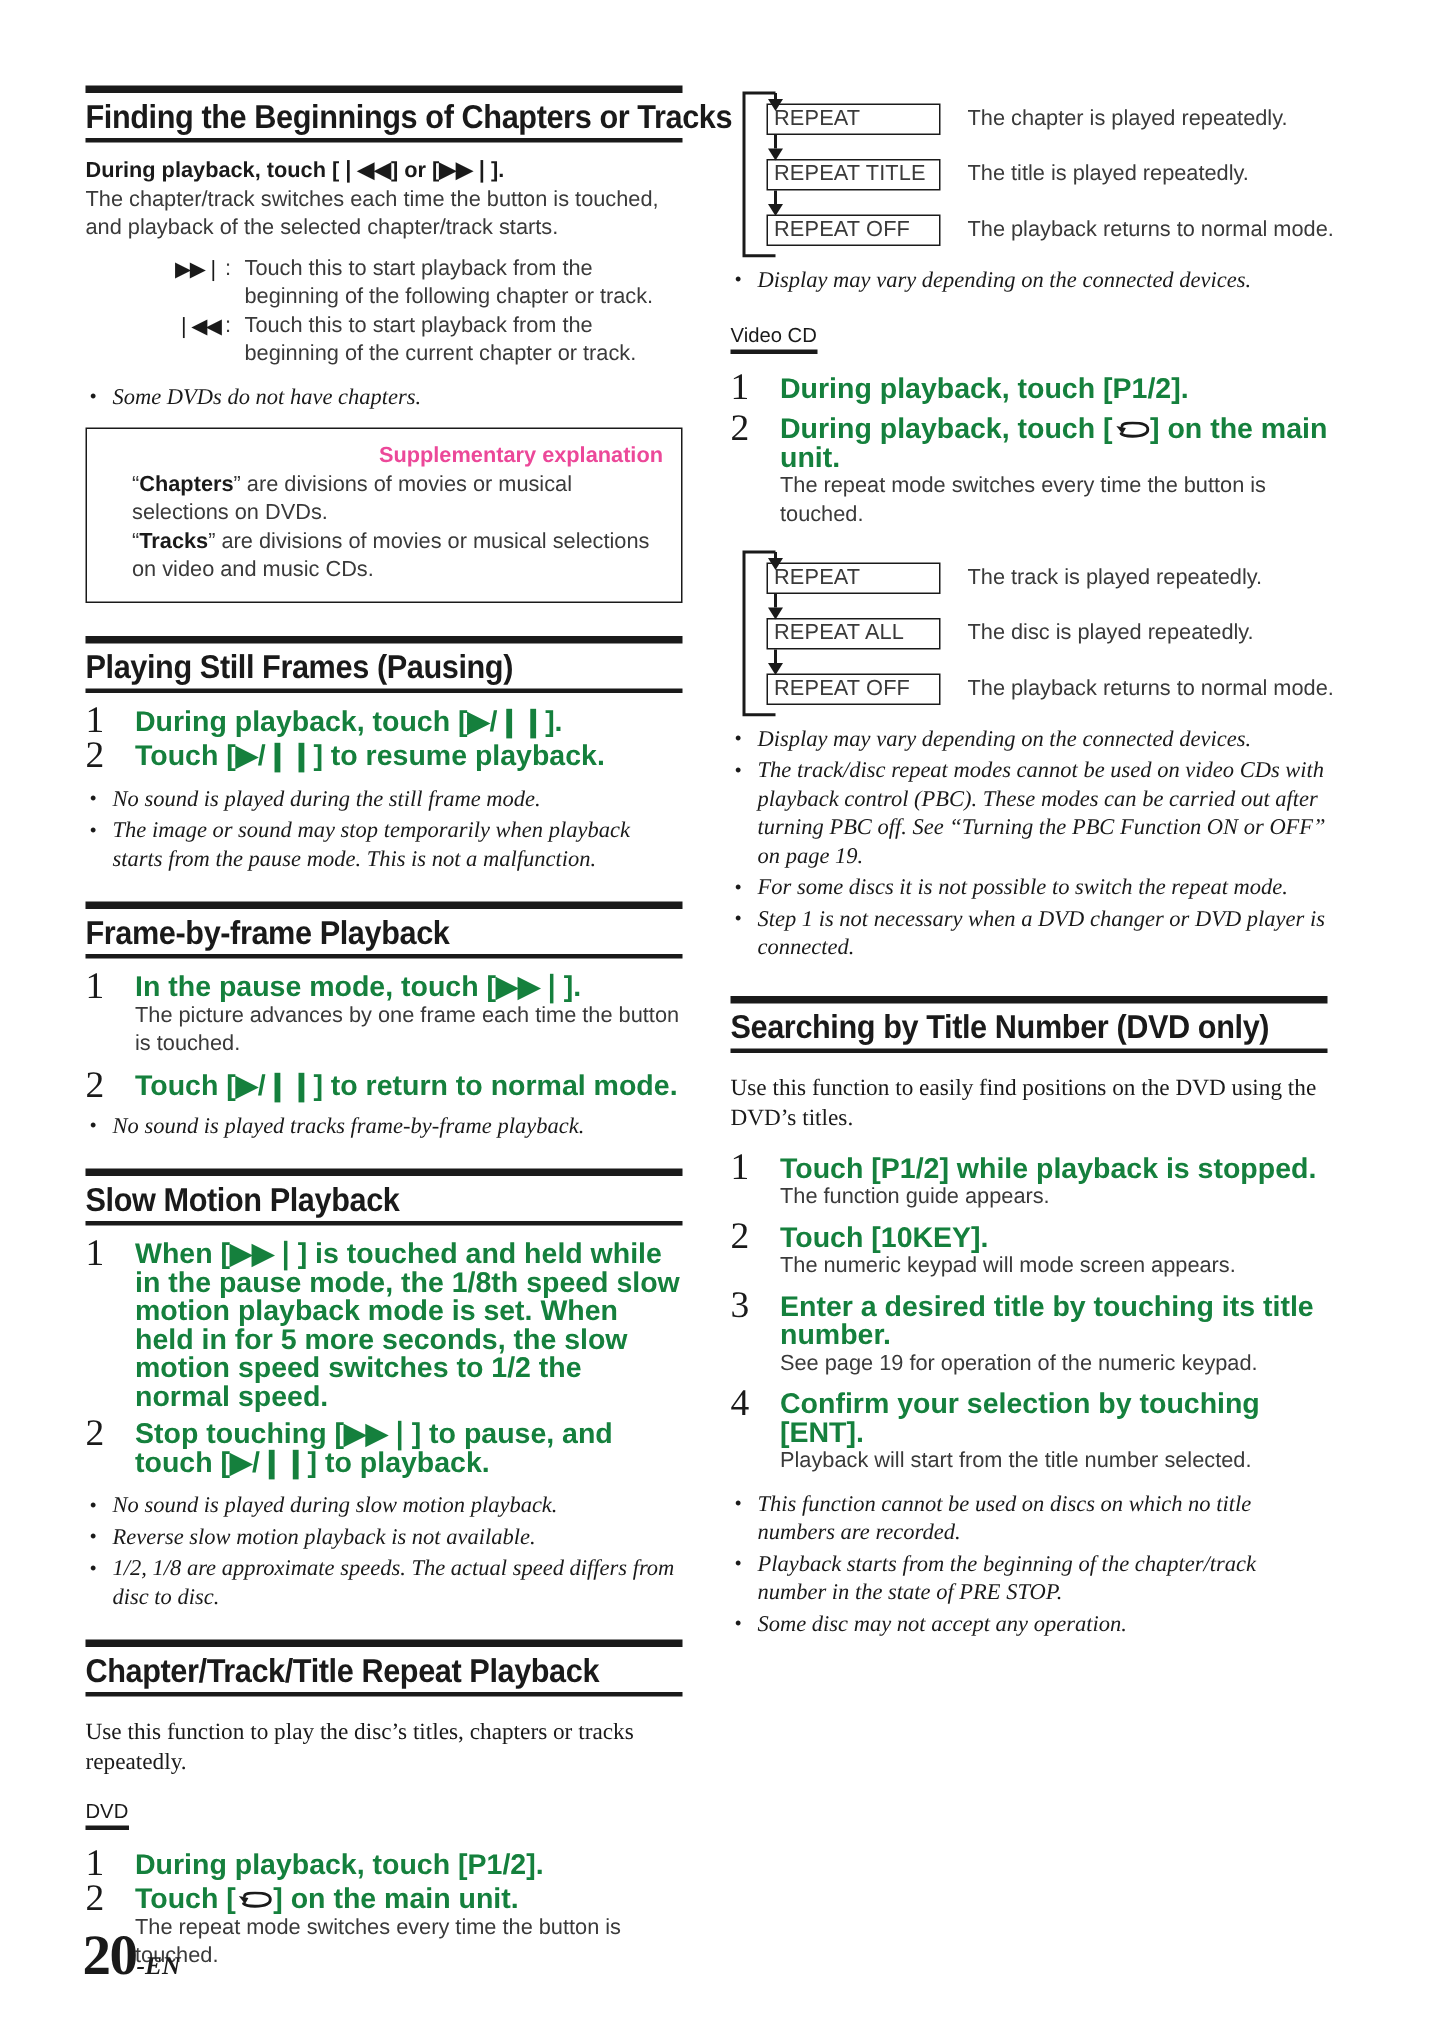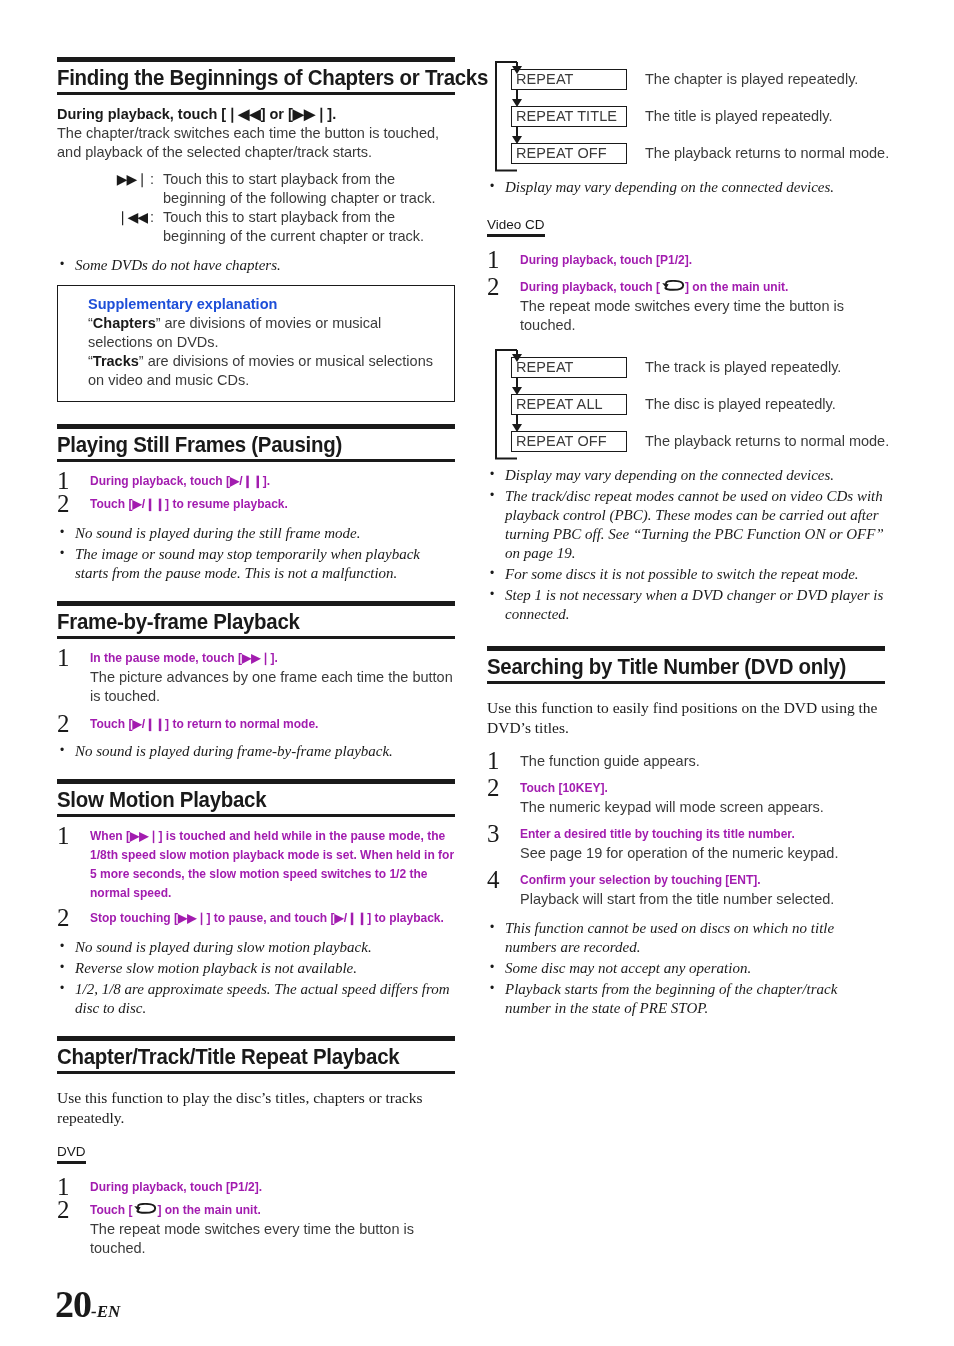--- a/index.html
+++ b/index.html
@@ -91,23 +91,23 @@
     left: 0;
     top: -4px;
     font-family: "Liberation Serif", serif;
     font-size: 25px;
     line-height: 25px;
     font-weight: normal;
     color: #1a1a1a;
   }
   .step .step-title {
     font-weight: bold;
-    font-size: 12px;
-    line-height: 19px;
-    color: #a21caf;
+    font-size: 19px;
+    line-height: 19px;
+    color: #15803d;
   }
   .step .step-desc {
     font-size: 14.5px;
     line-height: 19px;
     color: #3a3a3a;
   }
   .step-tight { margin-top: 4px; }
 
   
   .icondef {
@@ -164,21 +164,22 @@
 
   
   .supp-box {
     border: 1.5px solid #1a1a1a;
     padding: 9px 12px 11px 30px;
   }
   .supp-box .supp-title {
     font-weight: bold;
     font-size: 14.5px;
     line-height: 19px;
-    color: #1d4ed8;
+    color: #ec4899;
+    text-align: right;
   }
   .supp-box .supp-text {
     font-size: 14.5px;
     line-height: 19px;
     color: #3a3a3a;
   }
   .supp-box b { color: #1a1a1a; }
 
   
   .flow {
@@ -317,21 +318,21 @@
     <div class="step mt10">
       <span class="num">1</span>
       <div class="step-title">In the pause mode, touch [▶▶❘].</div>
       <div class="step-desc">The picture advances by one frame each time the button is touched.</div>
     </div>
     <div class="step">
       <span class="num">2</span>
       <div class="step-title">Touch [▶/❙❙] to return to normal mode.</div>
     </div>
 
-    <div class="note mt8">No sound is played during frame-by-frame playback.</div>
+    <div class="note mt8">No sound is played tracks frame-by-frame playback.</div>
 
     <div class="section-head mt18">
       <div class="rule-top"></div>
       <div class="title">Slow Motion Playback</div>
       <div class="rule-bot"></div>
     </div>
 
     <div class="step mt10">
       <span class="num">1</span>
       <div class="step-title">When [▶▶❘] is touched and held while in the pause mode, the 1/8th speed slow motion playback mode is set. When held in for 5 more seconds, the slow motion speed switches to 1/2 the normal speed.</div>
@@ -459,42 +460,43 @@
     <div class="section-head mt22">
       <div class="rule-top"></div>
       <div class="title">Searching by Title Number (DVD only)</div>
       <div class="rule-bot"></div>
     </div>
 
     <div class="note-serif-plain mt14">Use this function to easily find positions on the DVD using the DVD’s titles.</div>
 
     <div class="step mt14">
       <span class="num">1</span>
+      <div class="step-title">Touch [P1/2] while playback is stopped.</div>
       <div class="step-desc">The function guide appears.</div>
     </div>
     <div class="step mt8">
       <span class="num">2</span>
       <div class="step-title">Touch [10KEY].</div>
       <div class="step-desc">The numeric keypad will mode screen appears.</div>
     </div>
     <div class="step mt8">
       <span class="num">3</span>
       <div class="step-title">Enter a desired title by touching its title number.</div>
       <div class="step-desc">See page 19 for operation of the numeric keypad.</div>
     </div>
     <div class="step mt8">
       <span class="num">4</span>
       <div class="step-title">Confirm your selection by touching [ENT].</div>
       <div class="step-desc">Playback will start from the title number selected.</div>
     </div>
 
     <div class="mt10">
       <div class="note">This function cannot be used on discs on which no title numbers are recorded.</div>
+      <div class="note">Playback starts from the beginning of the chapter/track number in the state of PRE STOP.</div>
       <div class="note">Some disc may not accept any operation.</div>
-      <div class="note">Playback starts from the beginning of the chapter/track number in the state of PRE STOP.</div>
     </div>
 
   </div>
 
   <div class="folio">
     <span class="n">20</span><span class="en">-EN</span>
   </div>
 
 </div>
 

